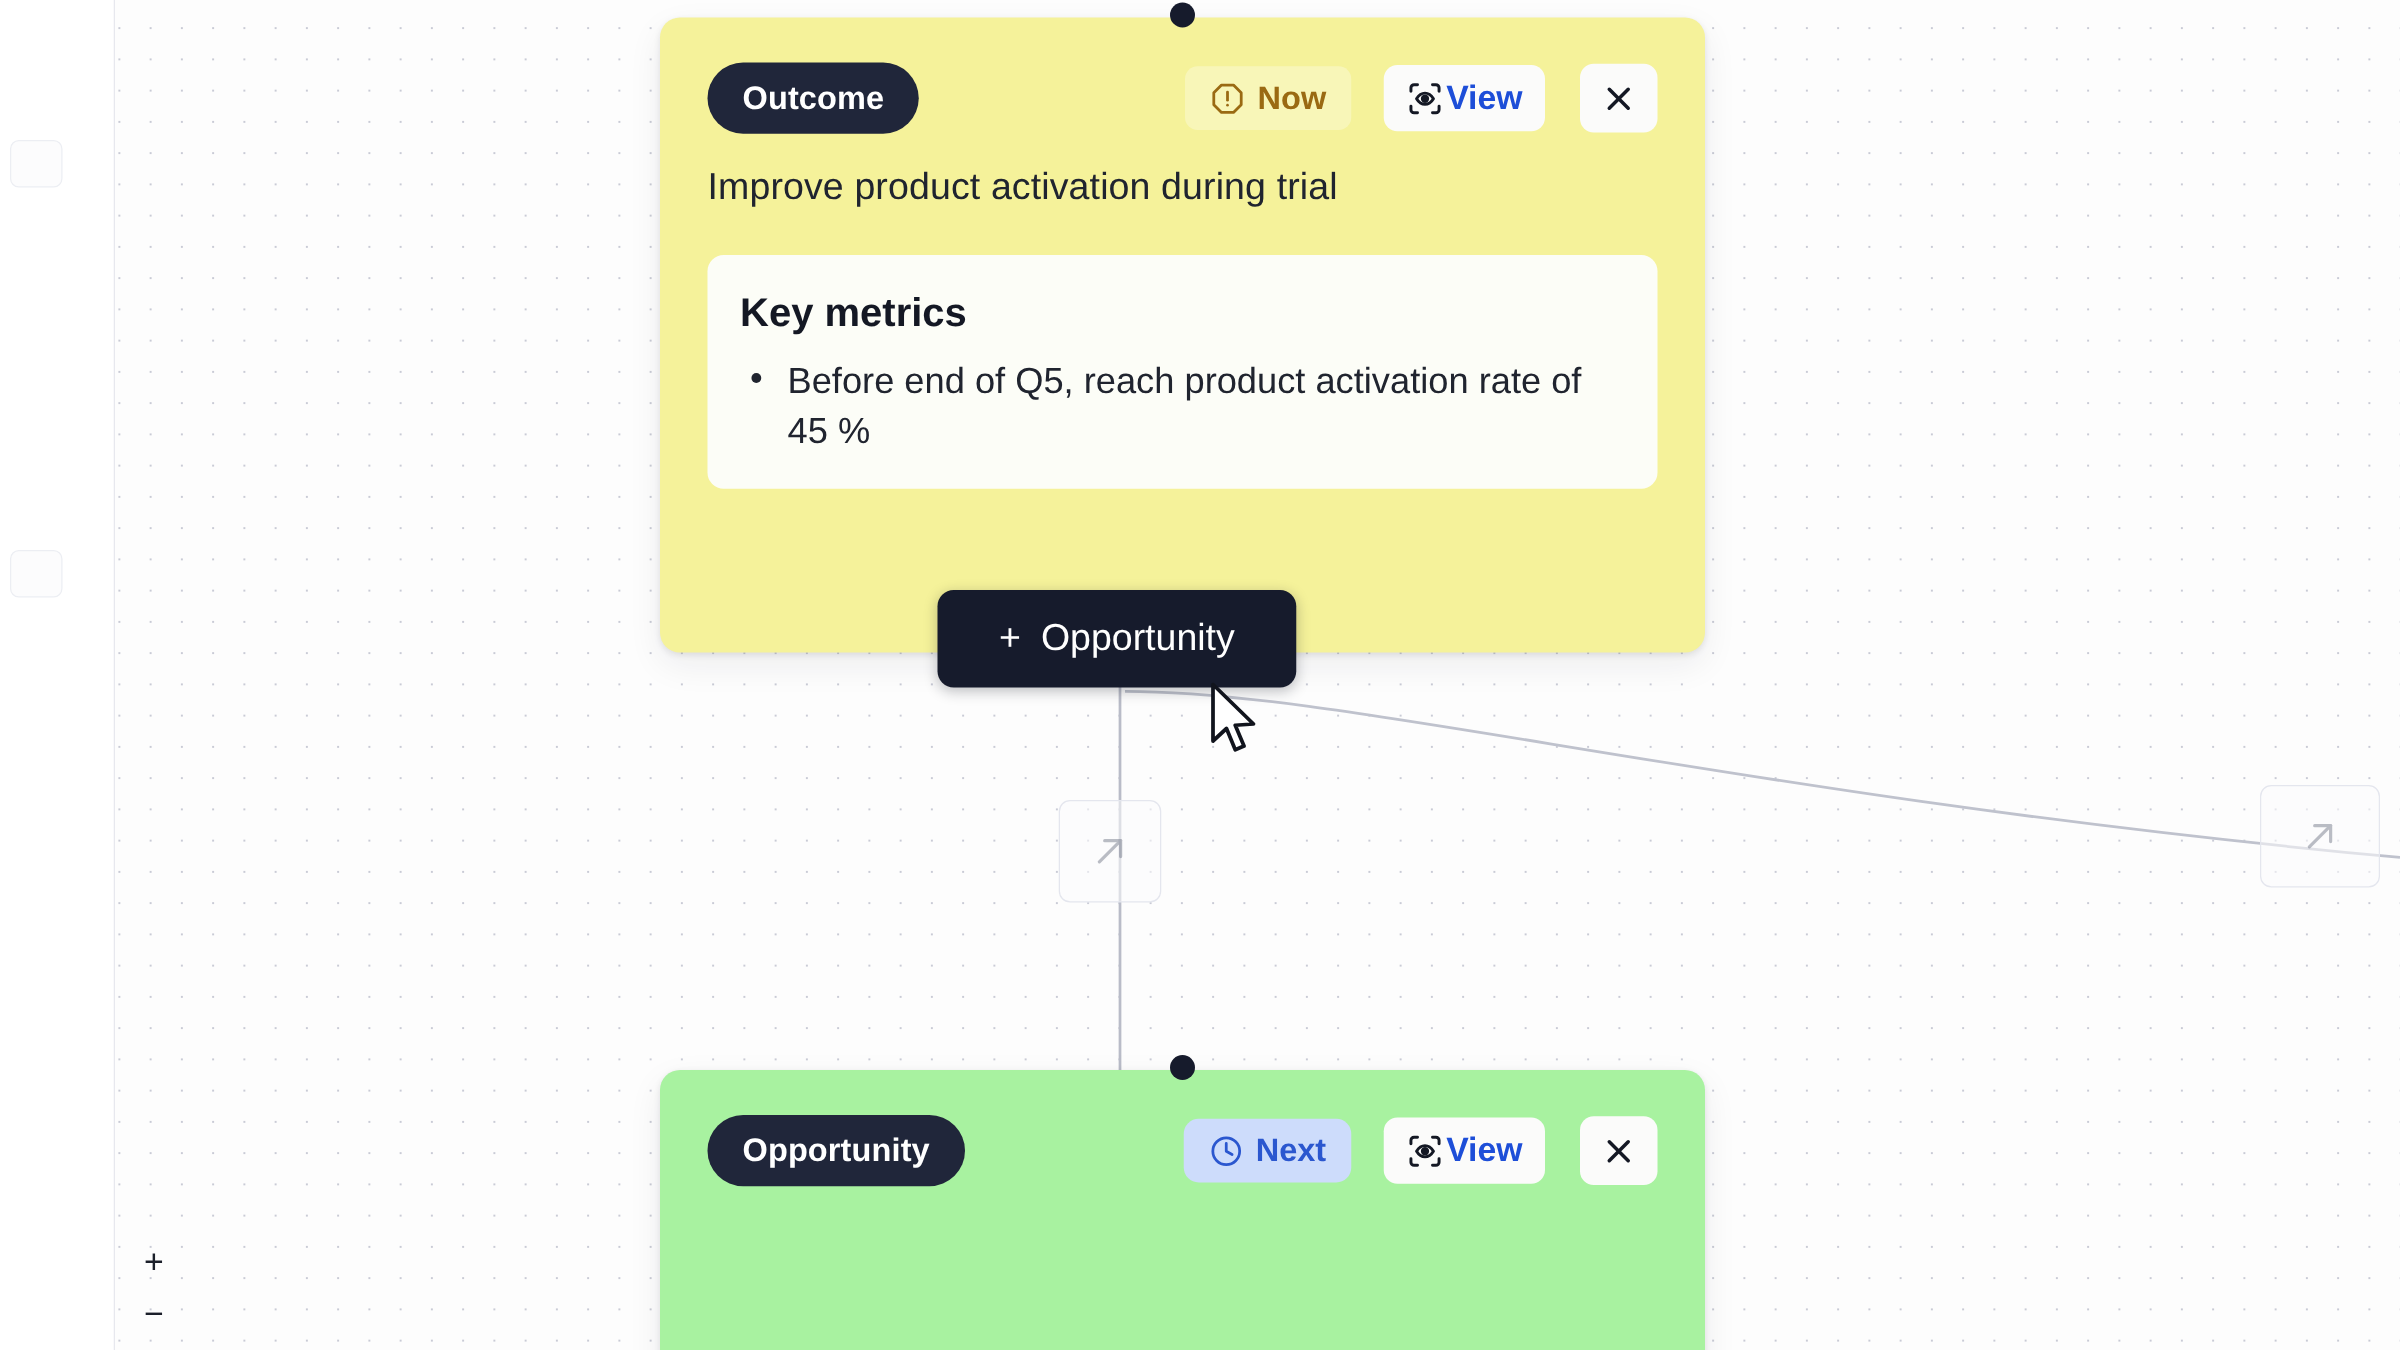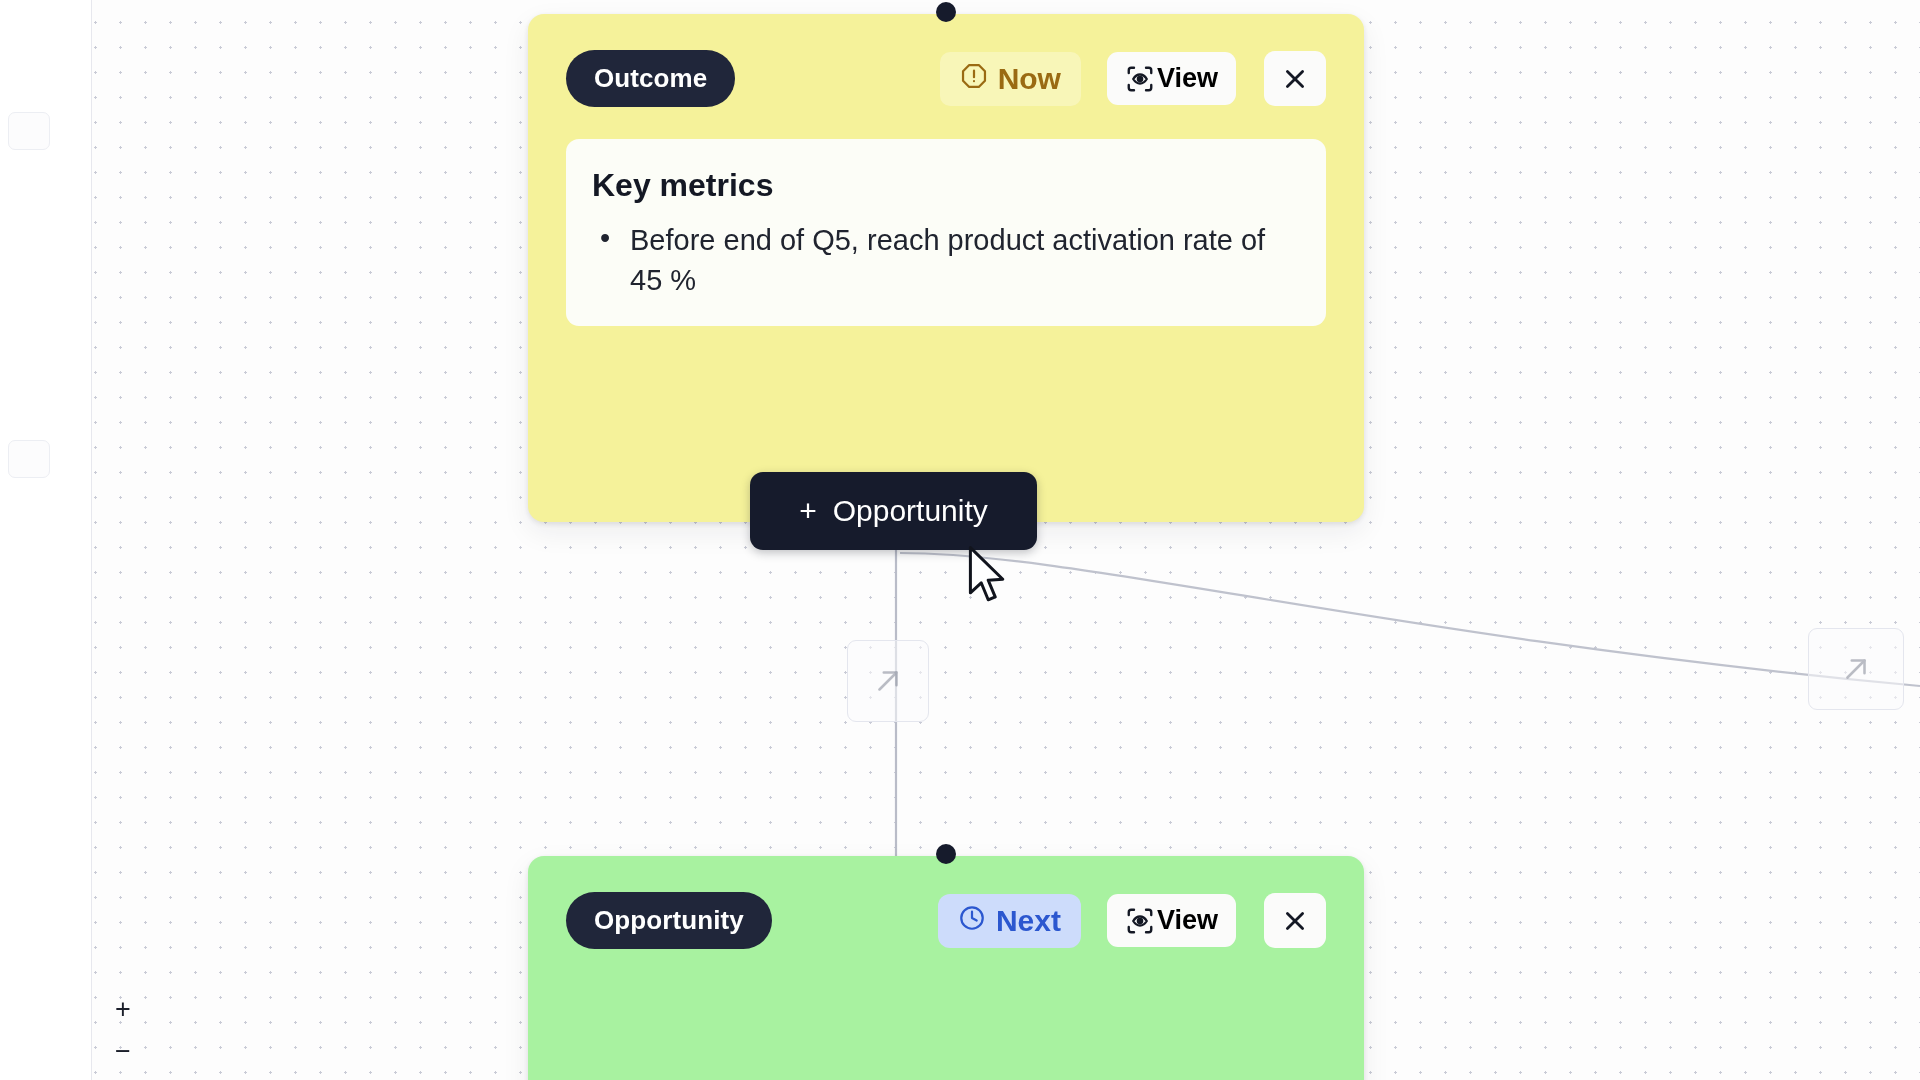--- a/index.html
+++ b/index.html
@@ -117,22 +117,22 @@
     padding: 13px 28px;
     border-radius: 999px;
     letter-spacing: .1px;
     white-space: nowrap;
     cursor: pointer;
   }
 
   .header-spacer { flex: 1 1 auto; }
 
   .status-pill {
-    display: flex; gap: 10px;
-    font-size: 30px; font-weight: bold;
+    display: flex; align-items: center; gap: 10px;
+    font-size: 26px; font-weight: bold;
     padding: 10px 20px;
     border-radius: 10px;
     white-space: nowrap;
     cursor: pointer;
   }
   .status-now {
     color: #9a6a12;
     background: rgba(255,255,255,0.30);
   }
   .status-next {
@@ -141,21 +141,21 @@
     border-radius: 12px;
   }
 
   .icon-btn {
     display: flex; align-items: center; gap: 2px;
     background: #fbfbfa;
     border-radius: 11px;
     padding: 11px 18px;
     font-size: 27px;
     font-weight: bold;
-    color: #000000;
+    color: #1d4ed8;
     white-space: nowrap;
     cursor: pointer;
     margin-left: 14px;
   }
   .close-btn {
     width: 62px; height: 55px;
     display: flex; align-items: center; justify-content: center;
     background: #fbfbfa;
     border-radius: 11px;
     margin-left: 16px;
@@ -278,20 +278,21 @@
       </div>
 
       <div class="close-btn">
         <svg width="28" height="28" viewBox="0 0 24 24" fill="none" stroke="#141824" stroke-width="2.4" stroke-linecap="round">
           <line x1="5.5" y1="5.5" x2="18.5" y2="18.5"></line>
           <line x1="18.5" y1="5.5" x2="5.5" y2="18.5"></line>
         </svg>
       </div>
     </div>
 
+    <div class="card-title">Improve product activation during trial</div>
 
     <div class="metrics-box">
       <div class="metrics-title">Key metrics</div>
       <ul class="metrics-list">
         <li>Before end of Q5, reach product activation rate of 45 %</li>
       </ul>
     </div>
   </div>
 
   <div id="add-opportunity-btn">

